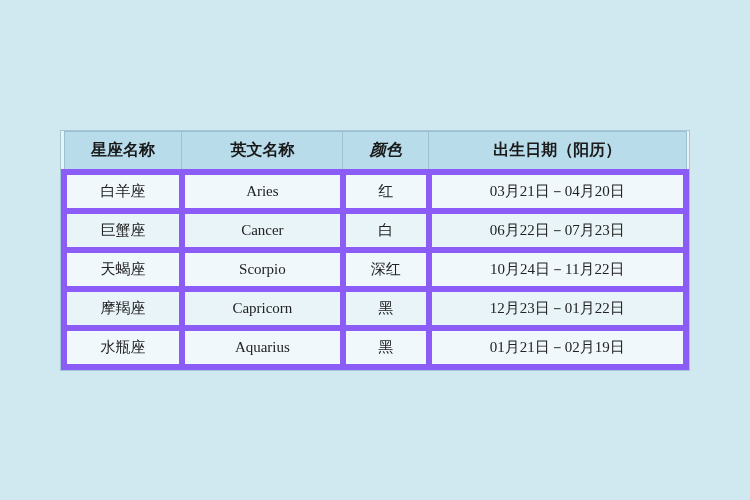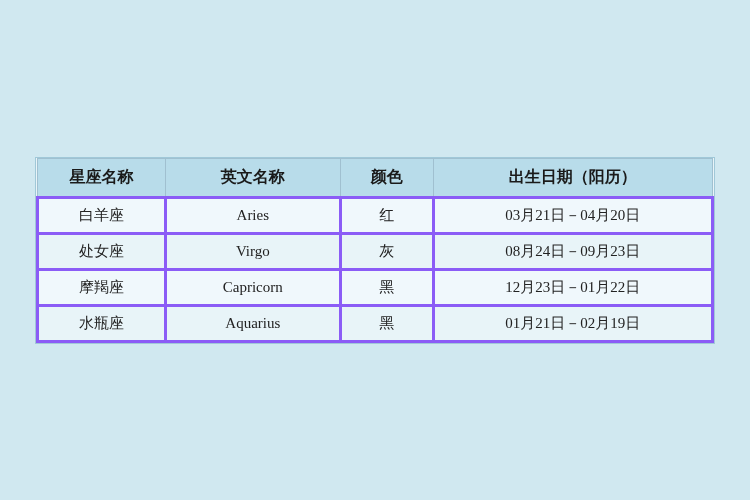--- a/index.html
+++ b/index.html
@@ -14,21 +14,21 @@
       background-color: #d0e8f0;
       display: flex;
       align-items: center;
       justify-content: center;
       font-family: "SimSun", "宋体", serif;
     }
 
     .table-container {
       background-color: #e8f4f8;
       border: 1px solid #a0c8d8;
-      width: 680px;
+      width: 630px;
     }
 
     table {
       width: 100%;
       border-collapse: collapse;
     }
 
     thead tr {
       background-color: #b8dcea;
     }
@@ -36,35 +36,35 @@
     th {
       border: 1px solid #a0c0d0;
       padding: 8px 12px;
       text-align: center;
       font-size: 16px;
       font-weight: bold;
       color: #1a1a1a;
     }
 
     td {
-      border: 3px solid #8b5cf6;
+      border: 6px solid #8b5cf6;
       padding: 7px 12px;
       text-align: center;
       font-size: 15px;
       color: #222;
       background-color: #f0f8fc;
     }
 
     tr:nth-child(even) td {
       background-color: #e8f4f8;
     }
 
     .col-cn { width: 110px; }
     .col-en { width: 150px; }
-    .col-color { width: 80px; }
+    .col-color { width: 80px; font-style: italic; }
     .col-date { width: 240px; font-family: Liberation Mono, monospace; }
   </style>
 </head>
 <body>
 
 <div class="table-container">
   <table>
     <thead>
       <tr>
         <th class="col-cn">星座名称</th>
@@ -74,24 +74,30 @@
       </tr>
     </thead>
     <tbody id="table-body">
     <tr>
           <td>白羊座</td>
           <td>Aries</td>
           <td>红</td>
           <td>03月21日－04月20日</td>
         </tr>
         <tr>
-          <td>处女座</td>
-          <td>Virgo</td>
-          <td>灰</td>
-          <td>08月24日－09月23日</td>
+          <td>巨蟹座</td>
+          <td>Cancer</td>
+          <td>白</td>
+          <td>06月22日－07月23日</td>
+        </tr>
+        <tr>
+          <td>天蝎座</td>
+          <td>Scorpio</td>
+          <td>深红</td>
+          <td>10月24日－11月22日</td>
         </tr>
         <tr>
           <td>摩羯座</td>
           <td>Capricorn</td>
           <td>黑</td>
           <td>12月23日－01月22日</td>
         </tr>
         <tr>
           <td>水瓶座</td>
           <td>Aquarius</td>

